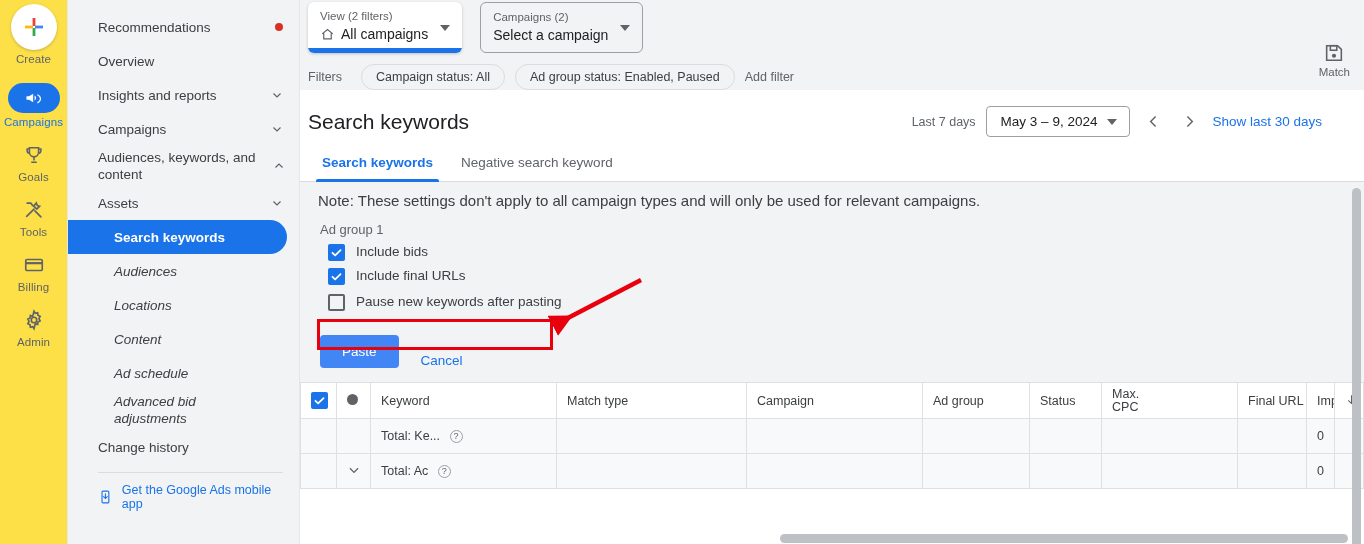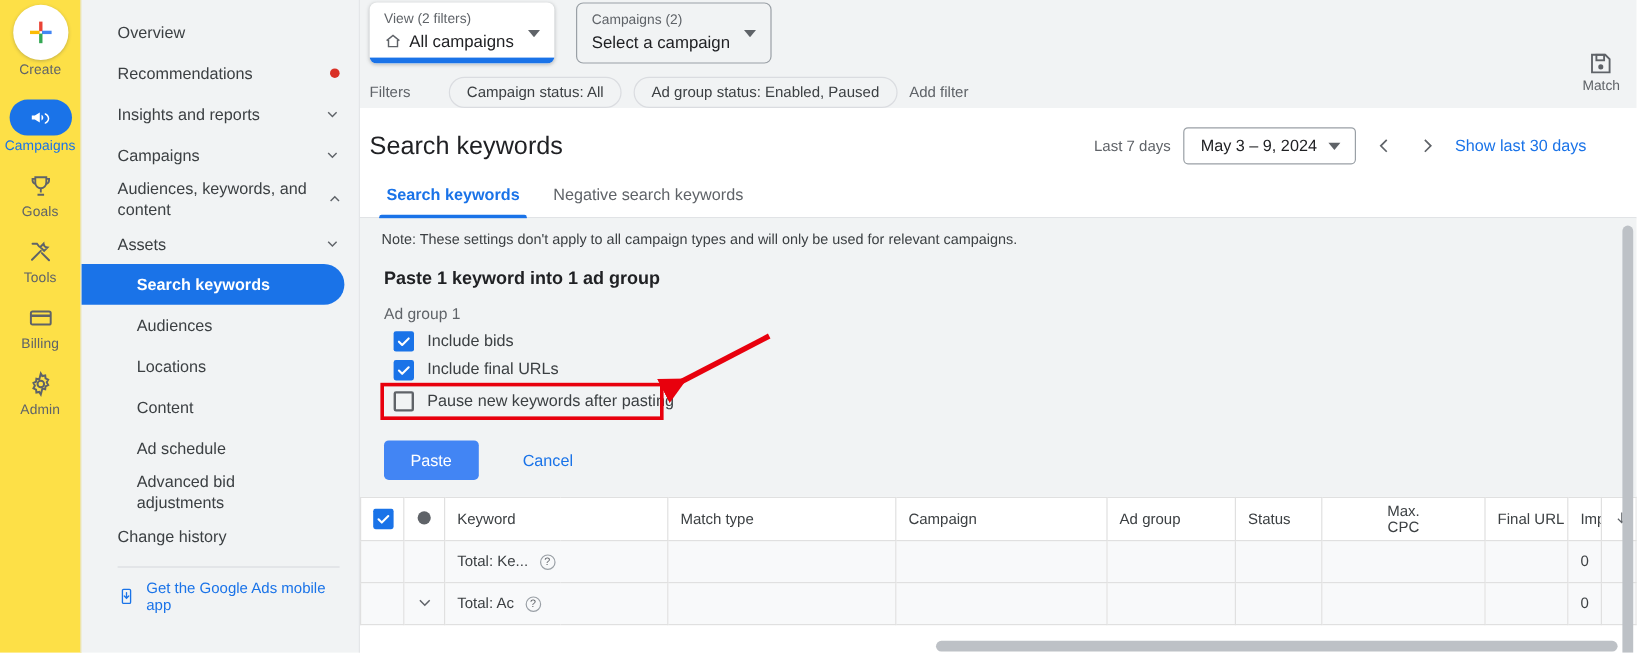--- a/index.html
+++ b/index.html
@@ -48,21 +48,21 @@
     border-right: 1px solid #e4e6e8;
     padding-top: 10px;
   }
   .nav-item {
     display: flex; align-items: center;
     min-height: 34px; padding: 3px 16px 3px 30px;
     font-size: 13.5px; color: #3c4043; cursor: pointer;
     position: relative; line-height: 17px;
   }
   .nav-item .nav-txt { flex: 1; }
-  .nav-item.sub { padding-left: 46px; }
+  .nav-item.sub { padding-left: 46px; font-style: italic; }
   .nav-item.selected {
     background: #1a73e8; color: #fff; font-weight: bold;
     border-radius: 0 20px 20px 0; margin-right: 12px;
     padding-left: 46px;
   }
   .red-dot { width: 8px; height: 8px; border-radius: 50%; background: #d93025; }
   .chev { width: 12px; height: 12px; flex: 0 0 12px; }
   .nav-sep { height: 1px; background: #dadce0; margin: 8px 16px 6px 30px; }
   .mobile-app {
     display: flex; align-items: center; gap: 9px;
@@ -86,21 +86,21 @@
   }
   .sel-top { font-size: 11.5px; color: #5f6368; line-height: 14px; }
   .sel-bot { font-size: 14px; color: #202124; line-height: 20px; display: flex; align-items: center; gap: 6px; margin-top: 1px; }
   .sel-underline { position: absolute; left: 0; right: 0; bottom: 0; height: 5px; background: #1a73e8; }
   .caret {
     position: absolute; right: 12px; top: 50%; margin-top: -3px;
     width: 0; height: 0; border-left: 5px solid transparent;
     border-right: 5px solid transparent; border-top: 6px solid #5f6368;
   }
   .filters-row { display: flex; align-items: center; gap: 10px; padding: 11px 0 0 8px; }
-  .filters-lbl { font-size: 12.5px; color: #5f6368; margin-right: 22px; }
+  .filters-lbl { font-size: 12.5px; color: #5f6368; margin-right: 9px; }
   .chip {
     border: 1px solid #dadce0; border-radius: 16px;
     padding: 5px 14px; font-size: 12.5px; color: #3c4043;
     background: #f1f3f4; cursor: pointer; white-space: nowrap;
   }
   .add-filter { font-size: 12.5px; color: #5f6368; cursor: pointer; }
   .save-btn {
     position: absolute; right: 14px; top: 42px;
     display: flex; flex-direction: column; align-items: center; cursor: pointer;
   }
@@ -126,53 +126,53 @@
     padding: 6px 14px 11px 14px; font-size: 13.5px; color: #5f6368;
     cursor: pointer; position: relative;
   }
   .tab.active { color: #1a73e8; font-weight: bold; }
   .tab.active::after {
     content: ""; position: absolute; left: 8px; right: 8px; bottom: -1px;
     height: 3px; background: #1a73e8; border-radius: 2px 2px 0 0;
   }
 
   .paste-panel { background: #f1f3f4; padding: 8px 0 14px 0; position: relative; }
-  .note { font-size: 12px; color: #3c4043; padding: 2px 0 0 18px; }
+  .note { font-size: 15px; color: #3c4043; padding: 2px 0 0 18px; }
   .paste-title { font-size: 15px; font-weight: bold; color: #202124; padding: 18px 0 0 20px; }
   .adgroup-lbl { font-size: 13px; color: #5f6368; padding: 13px 0 0 20px; }
   .cb-row { display: flex; align-items: flex-start; gap: 11px; padding: 7px 0 0 28px; cursor: pointer; }
   .cb {
     width: 17px; height: 17px; border-radius: 2px; flex: 0 0 17px;
     display: flex; align-items: center; justify-content: center;
   }
   .cb.checked { background: #1a73e8; }
   .cb.unchecked { border: 2px solid #5f6368; background: transparent; }
   .cb-lbl { font-size: 13.5px; color: #3c4043; }
   .highlight-box {
     position: absolute; left: 17px; top: 137px; width: 236px; height: 31px;
     border: 3px solid #e8000d; pointer-events: none;
   }
-  .actions { display: flex; align-items: center; gap: 37px; padding: 24px 0 0 20px; }
+  .actions { display: flex; align-items: flex-end; gap: 22px; padding: 24px 0 0 20px; }
   .btn-paste {
     background: #4285f4; color: #fff; border: none; border-radius: 4px;
     padding: 9px 22px; font-size: 13.5px; cursor: pointer; font-family: inherit;
   }
   .btn-cancel { color: #1a73e8; font-size: 13.5px; cursor: pointer; }
 
   
   .tbl { width: 100%; border-collapse: collapse; table-layout: fixed; font-size: 12.5px; }
   .tbl th, .tbl td {
     border: 1px solid #e0e0e0; border-top: none;
     padding: 0 10px; height: 35px; color: #3c4043;
     text-align: left; font-weight: normal; vertical-align: middle;
     overflow: hidden; white-space: nowrap;
   }
   .tbl thead th { border-top: 1px solid #e0e0e0; background: #fff; height: 36px; }
   .tbl .num { text-align: right; }
-  .tbl .ctr { text-align: center; }
+  .tbl .ctr { text-align: left; }
   tr.selrow td { background: #e8f0fe; }
   tr.totalrow td { background: #f8f9fa; }
   .lnk { color: #1a73e8; }
   .dotted { border-bottom: 1px dotted #5f6368; }
   .status-dot { width: 11px; height: 11px; border-radius: 50%; display: inline-block; }
   .help-ico {
     display: inline-block; width: 13px; height: 13px; border: 1px solid #9aa0a6;
     border-radius: 50%; font-size: 9px; line-height: 11px; text-align: center;
     color: #5f6368; margin-left: 6px; vertical-align: middle;
   }
@@ -254,25 +254,25 @@
           <circle cx="12" cy="12" r="3"></circle>
           <path d="M12 2.5l1.4 2.3 2.6-.6.3 2.7 2.4 1.2-1.3 2.4 1.3 2.4-2.4 1.2-.3 2.7-2.6-.6L12 21.5l-1.4-2.3-2.6.6-.3-2.7-2.4-1.2 1.3-2.4-1.3-2.4 2.4-1.2.3-2.7 2.6.6z"></path>
         </svg>
       </div>
       <div class="rail-label">Admin</div>
     </div>
   </div>
 
   <div class="nav">
     <div class="nav-item">
-      <span class="nav-txt">Overview</span>
-    </div>
-    <div class="nav-item">
       <span class="nav-txt">Recommendations</span>
       <span class="red-dot"></span>
+    </div>
+    <div class="nav-item">
+      <span class="nav-txt">Overview</span>
     </div>
     <div class="nav-item">
       <span class="nav-txt">Insights and reports</span>
       <svg class="chev" viewBox="0 0 24 24" fill="none" stroke="#5f6368" stroke-width="2.4">
           <path d="M5 9l7 7 7-7"></path>
         </svg>
     </div>
     <div class="nav-item">
       <span class="nav-txt">Campaigns</span>
       <svg class="chev" viewBox="0 0 24 24" fill="none" stroke="#5f6368" stroke-width="2.4">
@@ -386,27 +386,26 @@
           </span>
           <span class="show30">Show last 30 days</span>
         </div>
       </div>
 
       <div class="tabs">
         <div class="tab active">
           <span>Search keywords</span>
         </div>
         <div class="tab">
-          <span>Negative search keywords</span>
+          <span>Negative search keyword</span>
         </div>
       </div>
 
       <div class="paste-panel">
         <div class="note">Note: These settings don't apply to all campaign types and will only be used for relevant campaigns.</div>
-        <div class="paste-title">Paste 1 keyword into 1 ad group</div>
         <div class="adgroup-lbl">Ad group 1</div>
 
         <div class="cb-row">
           <span class="cb checked">
             <svg width="13" height="13" viewBox="0 0 24 24" fill="none" stroke="#fff" stroke-width="3.2" stroke-linecap="round" stroke-linejoin="round">
                 <path d="M4.5 12.5l5 5 10-10"></path>
               </svg>
           </span>
           <span class="cb-lbl">Include bids</span>
         </div>

